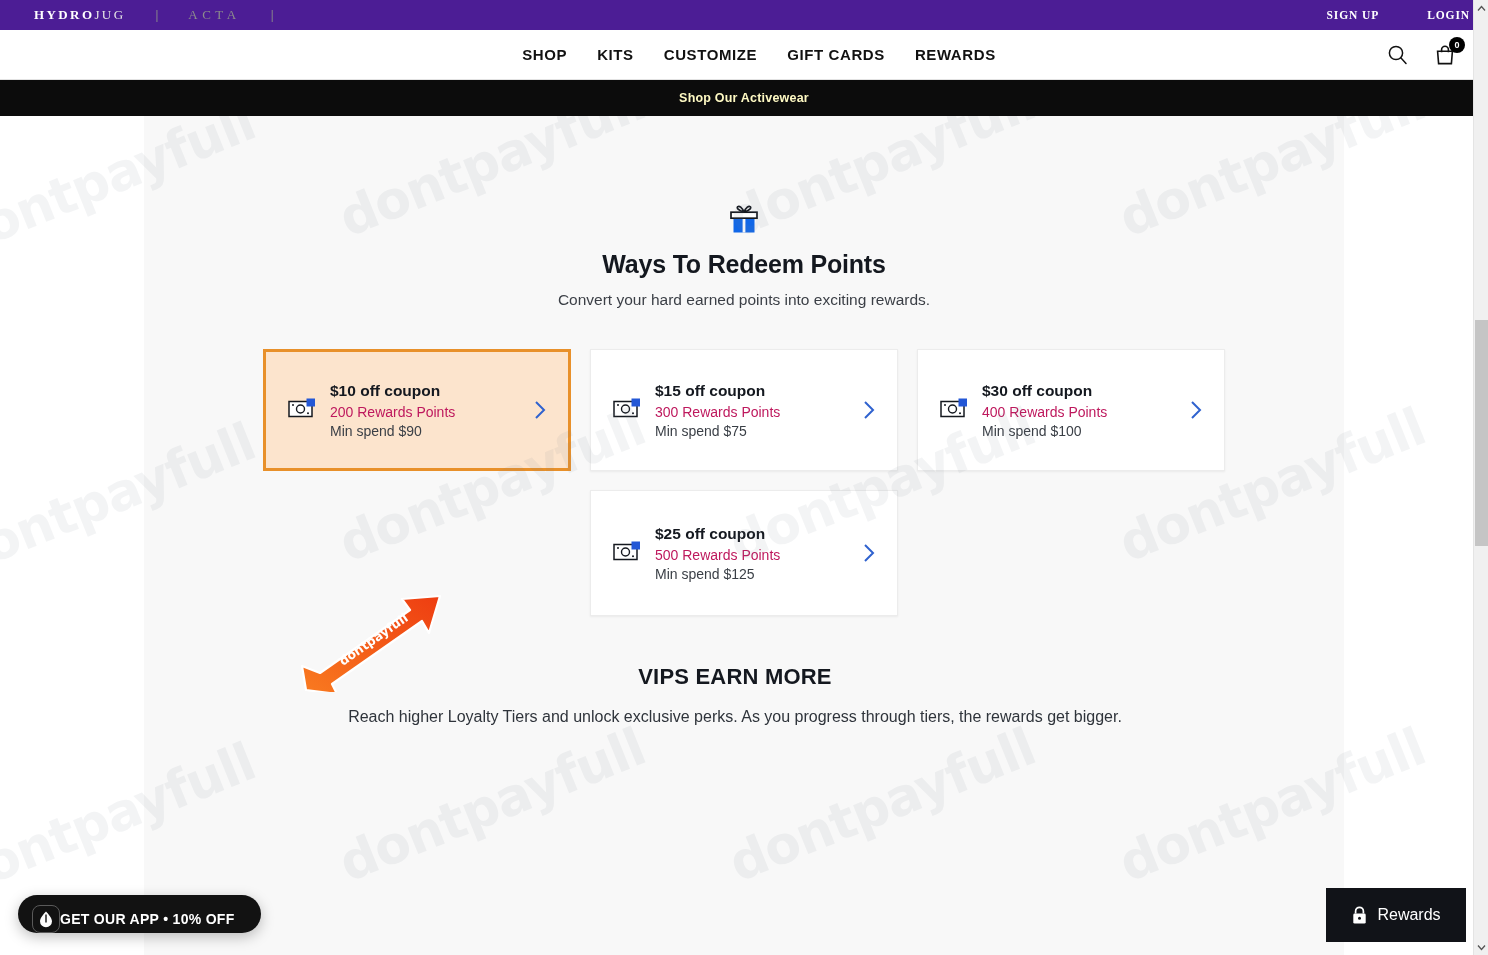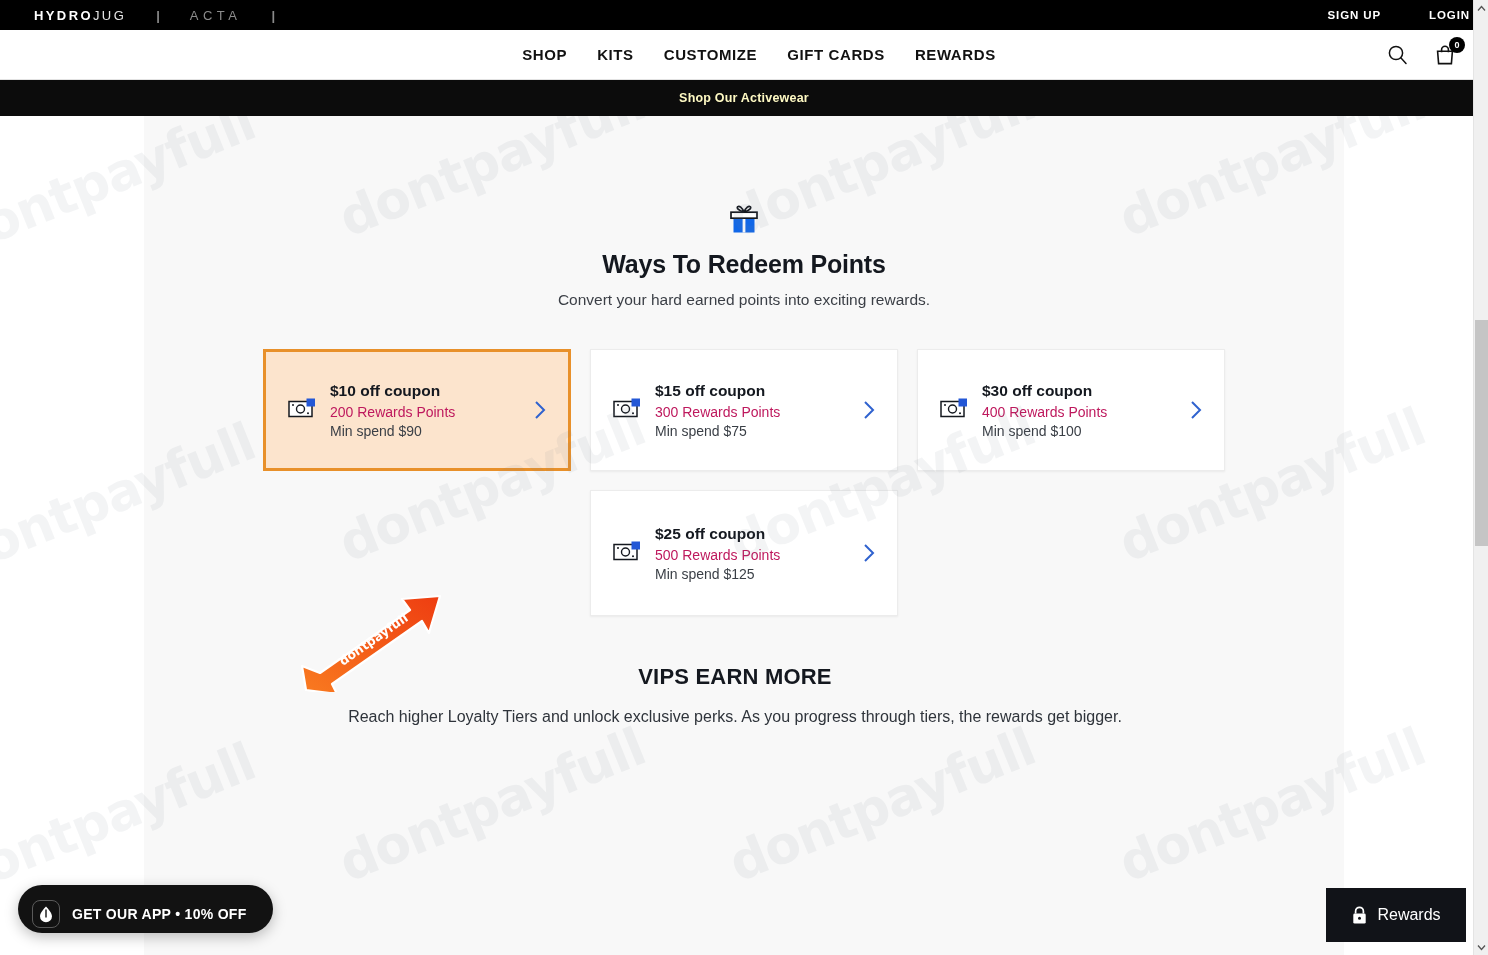--- a/index.html
+++ b/index.html
@@ -8,26 +8,27 @@
   body {
     font-family: "Liberation Sans", sans-serif;
     background: #ffffff;
     color: #1a1a1a;
     position: relative;
   }
 
   
   .topbar {
     height: 30px;
-    background: #000000;
+    background: #4c1d95;
     display: flex;
     align-items: center;
     padding: 0 18px 0 34px;
     position: relative;
     z-index: 30;
+    font-family: Liberation Serif, serif;
   }
   .brand-group { display: flex; align-items: center; gap: 0; }
   .brand-hydro {
     color: #ffffff;
     font-size: 13px;
     font-weight: bold;
     letter-spacing: 2.4px;
   }
   .brand-jug {
     color: #e6e6e6;
@@ -264,26 +265,26 @@
     height: 100px;
     z-index: 22;
     pointer-events: none;
   }
 
   
   .app-pill {
     position: absolute;
     left: 18px;
     bottom: 22px;
-    height: 48px;
+    height: 38px;
     background: #121212;
     border-radius: 26px;
     display: flex;
     align-items: center;
-    gap: 12px;
+    gap: 0;
     padding: 9px 26px 0 14px;
     z-index: 40;
     cursor: pointer;
     box-shadow: 0 4px 14px rgba(0,0,0,0.25);
   }
   .app-pill-icon {
     width: 28px; height: 28px;
     border: 1px solid #5a5a5a;
     border-radius: 8px;
     display: flex; align-items: center; justify-content: center;

